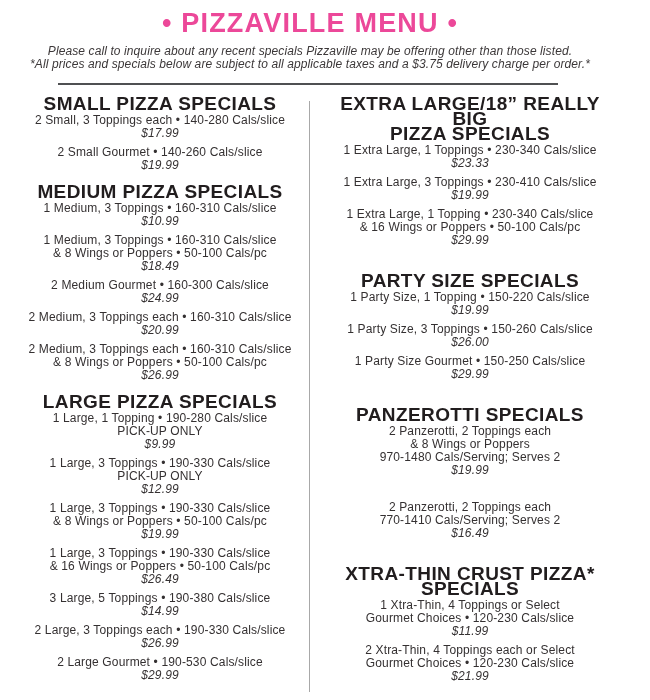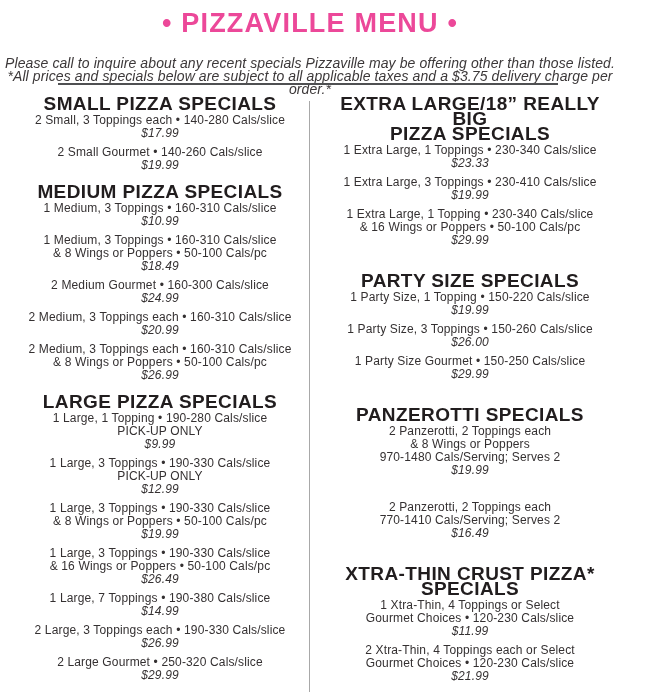--- a/index.html
+++ b/index.html
@@ -20,22 +20,22 @@
   }
   .page-title {
     font-size: 27px;
     font-weight: 700;
     letter-spacing: 1.2px;
     color: #ec4899;
     line-height: 30px;
     text-align: center;
   }
   .subtitle {
-    margin-top: 19px;
-    font-size: 14px;
+    margin-top: 7px;
+    font-size: 12px;
     font-style: italic;
     line-height: 13px;
     letter-spacing: 0.1px;
     color: #3c3839;
   }
   .header-rule {
     position: absolute;
     top: 83px;
     left: 58px;
     width: 500px;
@@ -151,29 +151,29 @@
           <div class="item-line">1 Large, 3 Toppings • 190-330 Cals/slice</div>
           <div class="item-line">&amp; 8 Wings or Poppers • 50-100 Cals/pc</div>
           <div class="item-price">$19.99</div>
         </div>
         <div class="menu-item">
           <div class="item-line">1 Large, 3 Toppings • 190-330 Cals/slice</div>
           <div class="item-line">&amp; 16 Wings or Poppers • 50-100 Cals/pc</div>
           <div class="item-price">$26.49</div>
         </div>
         <div class="menu-item">
-          <div class="item-line">1 Large, 7 Toppings • 190-380 Cals/slice</div>
+          <div class="item-line">3 Large, 5 Toppings • 190-380 Cals/slice</div>
           <div class="item-price">$14.99</div>
         </div>
         <div class="menu-item">
           <div class="item-line">2 Large, 3 Toppings each • 190-330 Cals/slice</div>
           <div class="item-price">$26.99</div>
         </div>
         <div class="menu-item">
-          <div class="item-line">2 Large Gourmet • 250-320 Cals/slice</div>
+          <div class="item-line">2 Large Gourmet • 190-530 Cals/slice</div>
           <div class="item-price">$29.99</div>
         </div>
       </section>
     </div>
 </div>
 
 <div class="col col-right">
   <div>
       <section class="menu-section sec-0">
         <h2 class="section-heading">EXTRA LARGE/18” REALLY BIG

